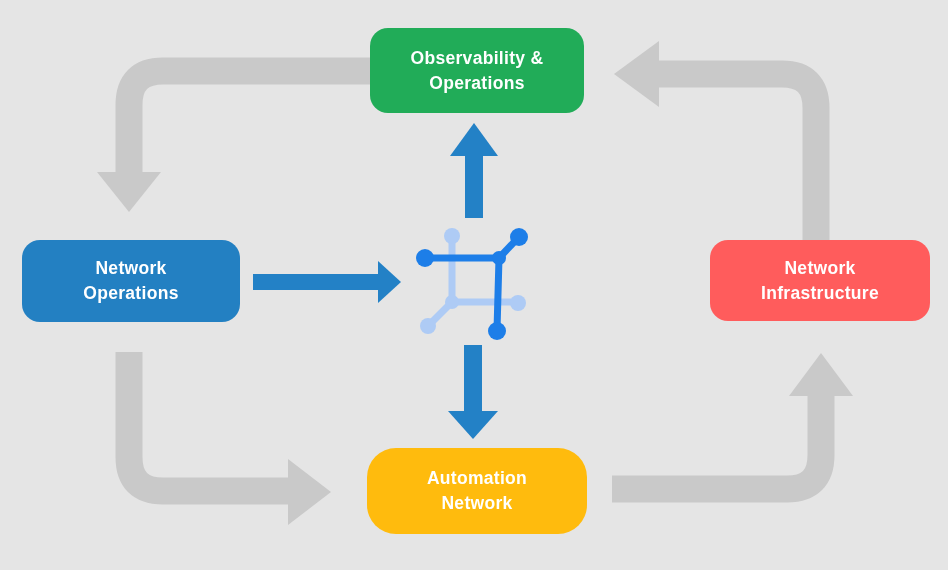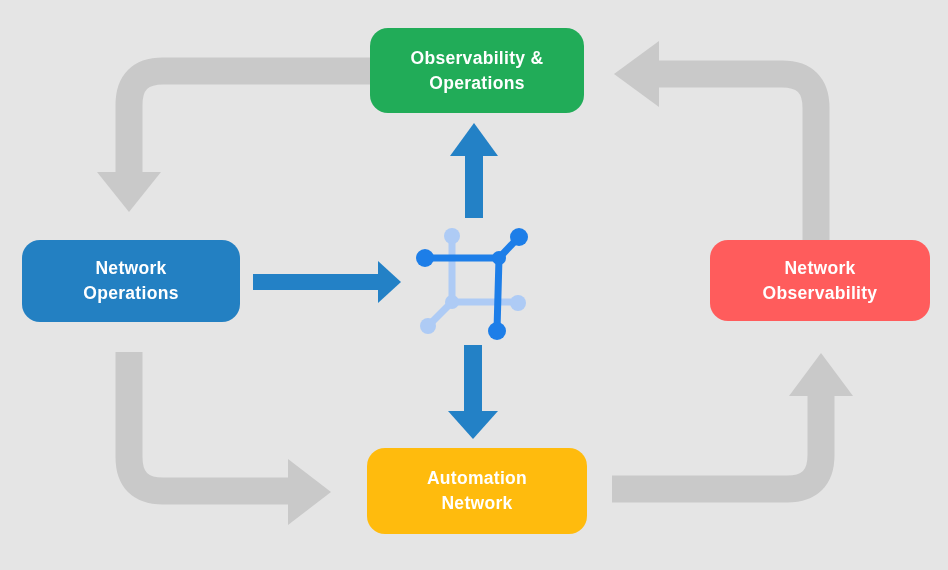--- a/index.html
+++ b/index.html
@@ -30,21 +30,21 @@
     color: #fff;
     font-size: 17.5px;
     font-weight: 600;
     letter-spacing: 0.3px;
     line-height: 1.42;
     text-align: center;
   }
   #box-observability { left: 370px; top: 28px;  width: 214px; height: 85px; }
   #box-operations    { left: 22px;  top: 240px; width: 218px; height: 82px; }
   #box-infrastructure{ left: 710px; top: 240px; width: 220px; height: 81px; }
-  #box-automation    { left: 367px; top: 448px; width: 220px; height: 86px; }
+  #box-automation    { left: 367px; top: 448px; width: 220px; height: 86px; border-radius: 29px; }
 </style>
 </head>
 <body>
 
 <div id="canvas">
 
   <svg id="arrow-layer" viewBox="0 0 948 570" xmlns="http://www.w3.org/2000/svg">
 
     <g>
       <path d="M 371,71 H 163 Q 129,71 129,105 V 173" fill="none" stroke-width="27" stroke="#C9C9C9"></path>
@@ -110,21 +110,21 @@
     <div>Operations</div>
   </div>
 
   <div class="box" id="box-operations" style="background-color: rgb(35, 128, 194);">
     <div>Network</div>
     <div>Operations</div>
   </div>
 
   <div class="box" id="box-infrastructure" style="background-color: rgb(255, 92, 92);">
     <div>Network</div>
-    <div>Observability</div>
+    <div>Infrastructure</div>
   </div>
 
   <div class="box" id="box-automation" style="background-color: rgb(255, 187, 13);">
     <div>Automation</div>
     <div>Network</div>
   </div>
 
 </div>
 
 </body></html>

